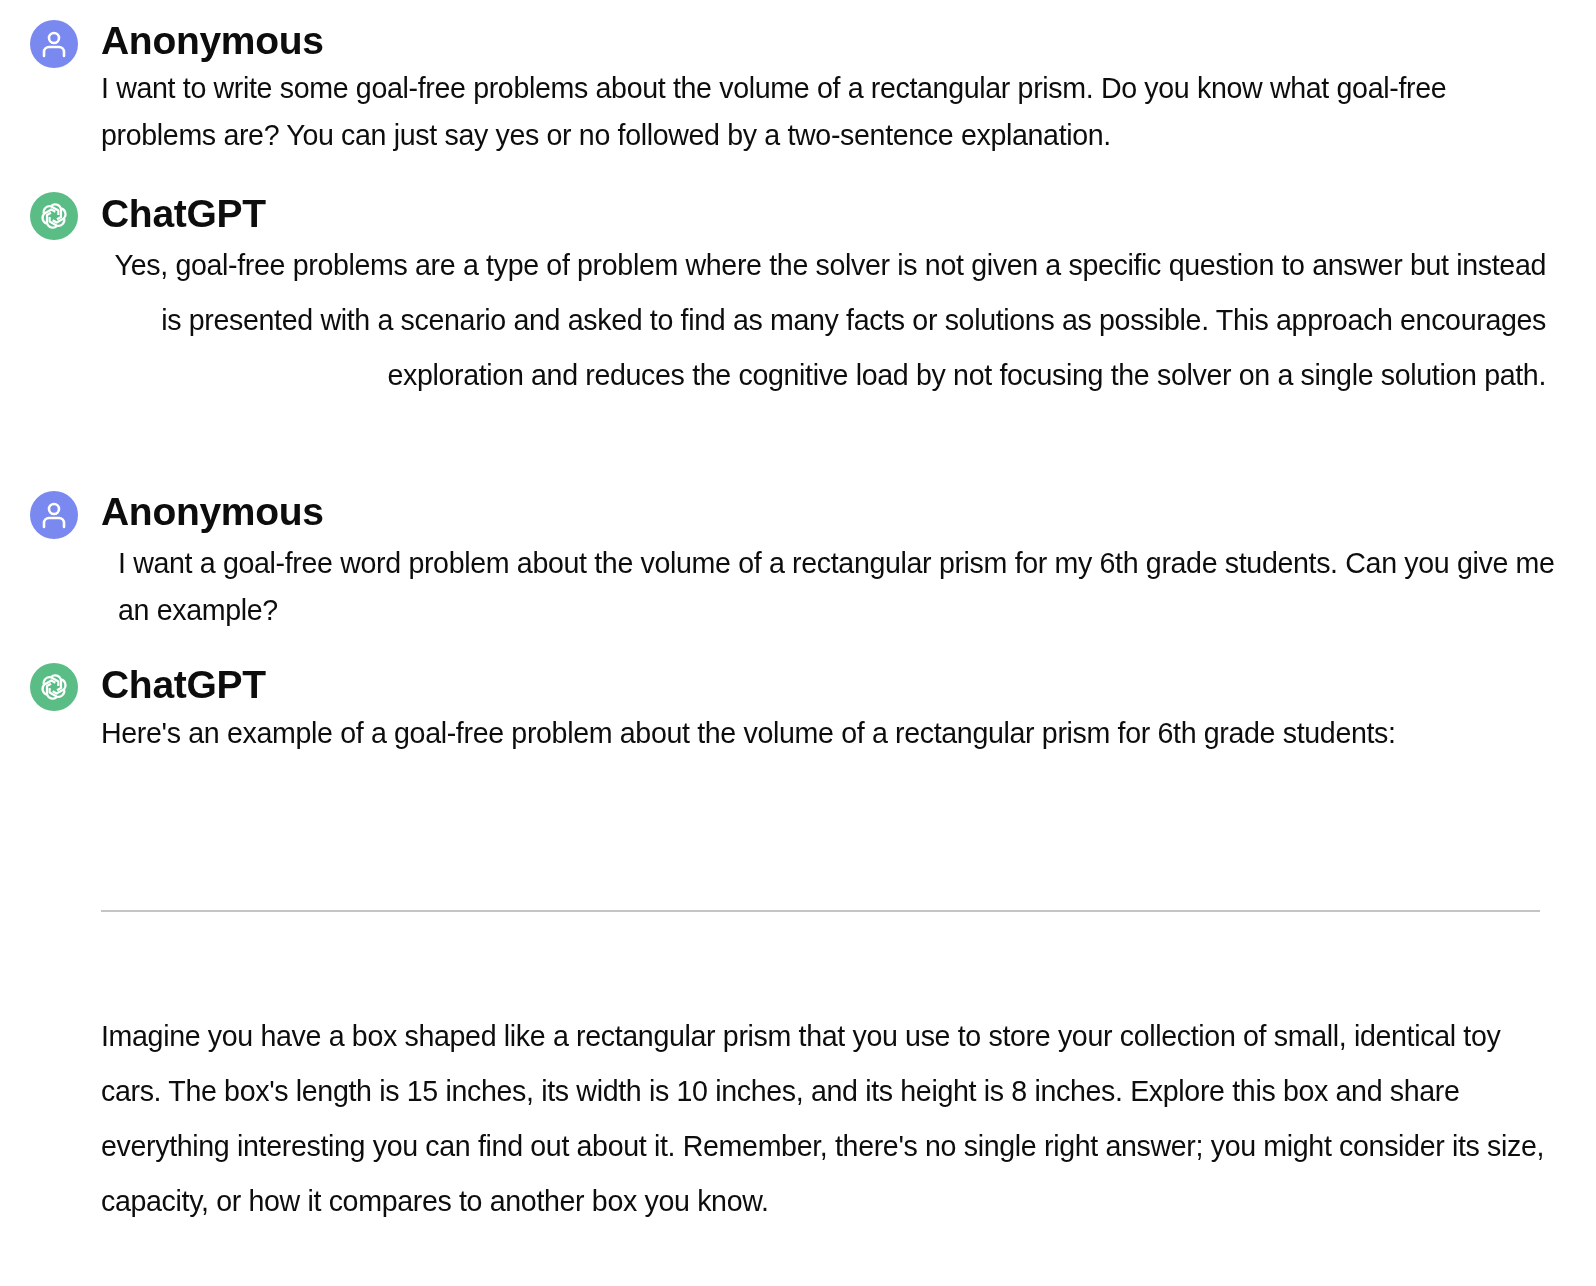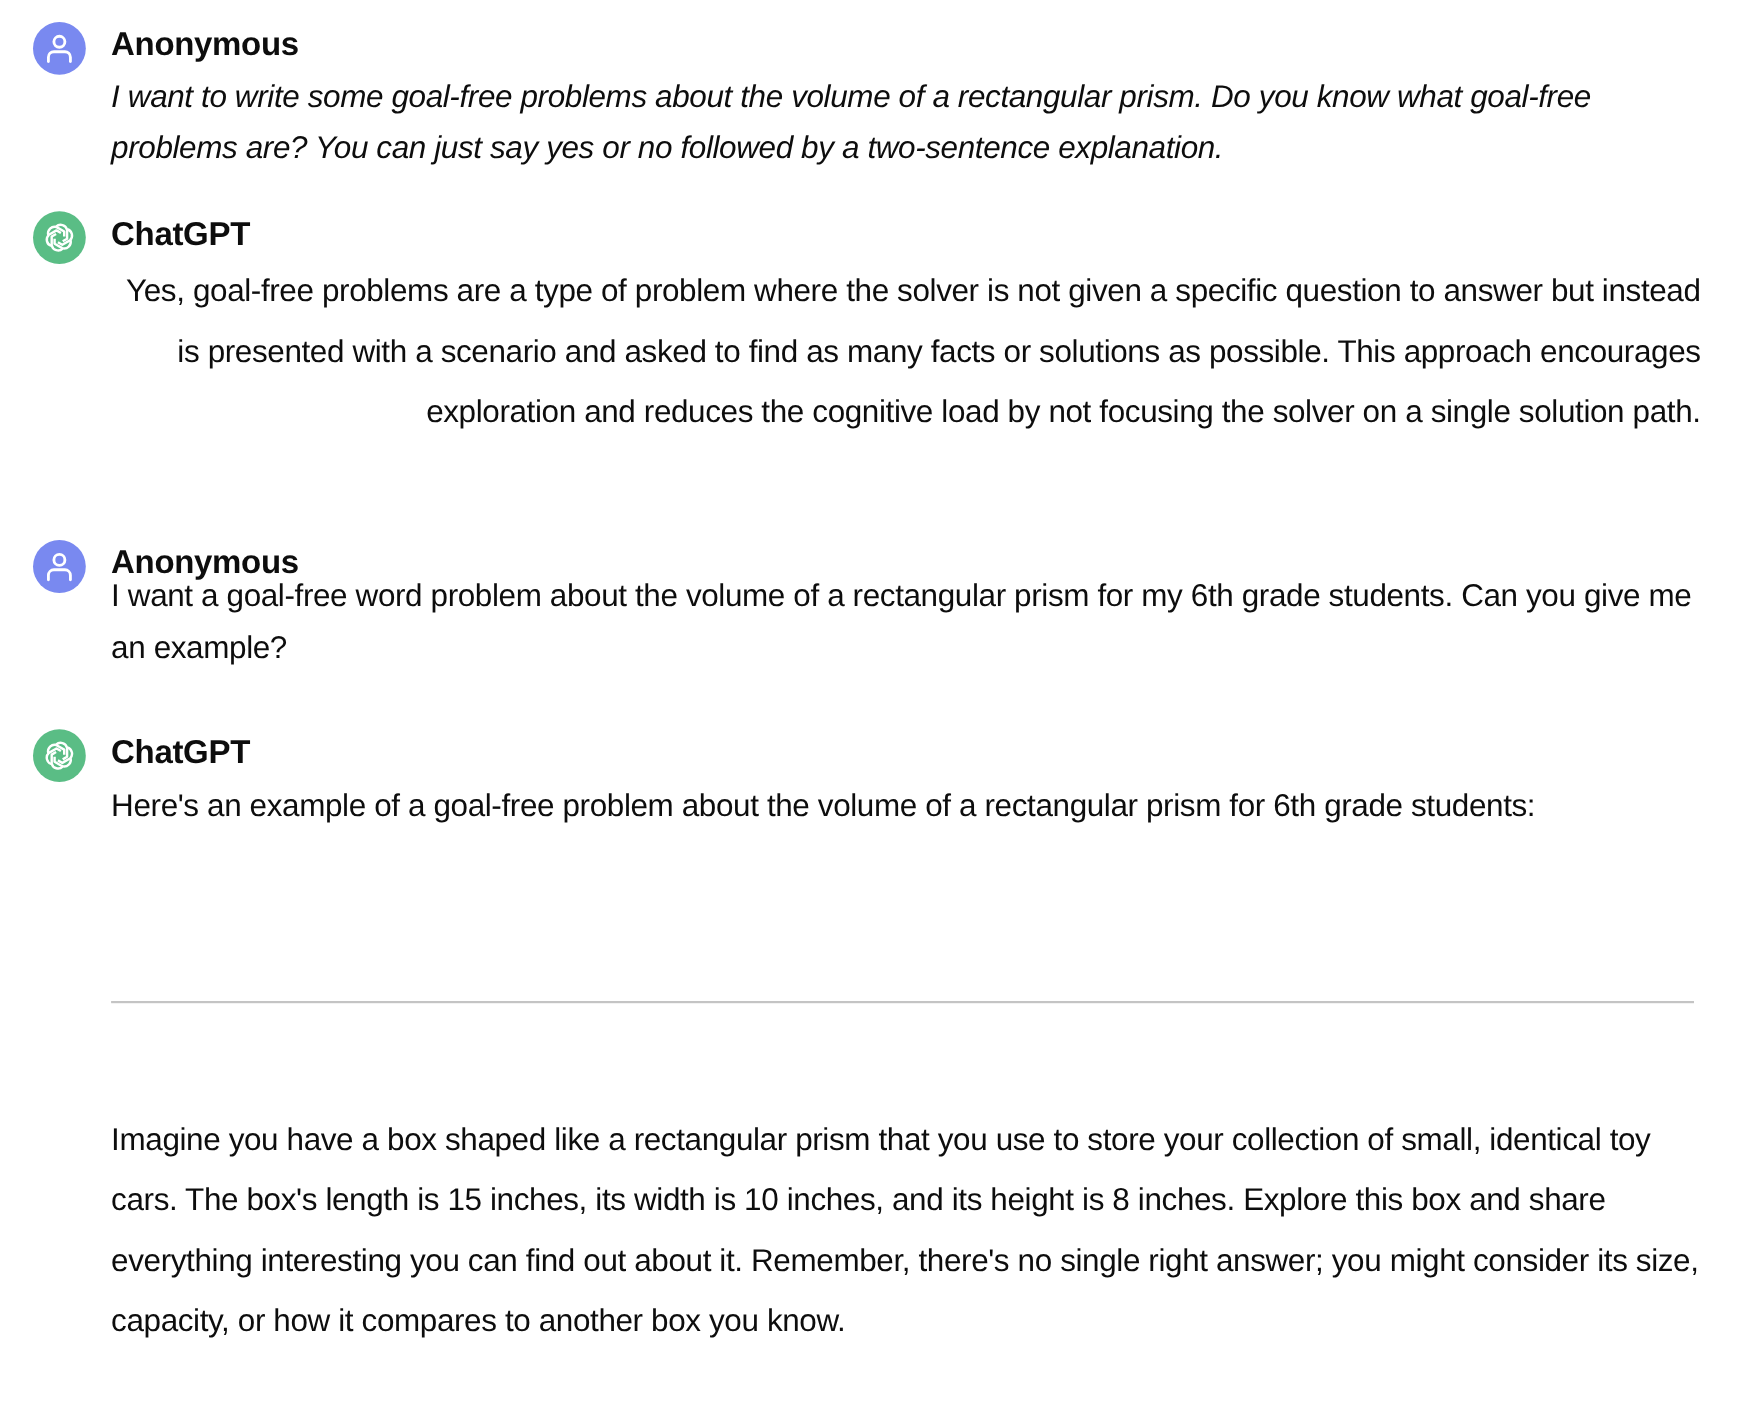--- a/index.html
+++ b/index.html
@@ -30,21 +30,21 @@
       align-items: center;
       justify-content: center;
     }
     .avatar.user { background: #7989f0; }
     .avatar.assistant { background: #5abd85; }
     .avatar svg { display: block; }
     .author {
       position: absolute;
       left: 101px;
       font-weight: 700;
-      font-size: 30px;
+      font-size: 39px;
       line-height: 40px;
       letter-spacing: -0.3px;
       color: #0d0d0d;
       white-space: nowrap;
     }
     .body-text {
       position: absolute;
       left: 101px;
       width: 1445px;
       font-size: 28.6px;
@@ -69,21 +69,21 @@
 <body>
 
 <div class="message" style="top:0;">
   <div class="avatar user" style="top:20px;">
     <svg width="26" height="28" viewBox="0 0 26 28" fill="none" stroke="#ffffff" stroke-width="2.6" stroke-linecap="round">
       <circle cx="13" cy="8" r="5"></circle>
       <path d="M3 26 V22 a5 5 0 0 1 5-5 h10 a5 5 0 0 1 5 5 V26"></path>
     </svg>
   </div>
   <div class="author" style="top:21px;">Anonymous</div>
-  <p class="body-text user" style="top:65px;font-style:italic;">I want to write some goal-free problems about the volume of a rectangular prism. Do you know what goal-free problems are? You can just say yes or no followed by a two-sentence explanation.</p>
+  <p class="body-text user" style="top:65px;">I want to write some goal-free problems about the volume of a rectangular prism. Do you know what goal-free problems are? You can just say yes or no followed by a two-sentence explanation.</p>
 </div>
 
 <div class="message" style="top:0;">
   <div class="avatar assistant" style="top:192px;">
     <svg width="32" height="32" viewBox="0 0 32 32" fill="none" stroke="#ffffff" stroke-width="2.2" stroke-linejoin="round">
       <g transform="translate(16 16)">
         <path d="M-3 -10 a6 6 0 0 1 10 3 v8 l-4 2.3"></path>
         <path d="M-3 -10 a6 6 0 0 1 10 3 v8 l-4 2.3" transform="rotate(60)"></path>
         <path d="M-3 -10 a6 6 0 0 1 10 3 v8 l-4 2.3" transform="rotate(120)"></path>
         <path d="M-3 -10 a6 6 0 0 1 10 3 v8 l-4 2.3" transform="rotate(180)"></path>
@@ -97,21 +97,21 @@
 </div>
 
 <div class="message" style="top:0;">
   <div class="avatar user" style="top:491px;">
     <svg width="26" height="28" viewBox="0 0 26 28" fill="none" stroke="#ffffff" stroke-width="2.6" stroke-linecap="round">
       <circle cx="13" cy="8" r="5"></circle>
       <path d="M3 26 V22 a5 5 0 0 1 5-5 h10 a5 5 0 0 1 5 5 V26"></path>
     </svg>
   </div>
   <div class="author" style="top:492px;">Anonymous</div>
-  <p class="body-text user" style="top:519px;">I want a goal-free word problem about the volume of a rectangular prism for my 6th grade students. Can you give me an example?</p>
+  <p class="body-text user" style="top:540px;margin-left:17px;">I want a goal-free word problem about the volume of a rectangular prism for my 6th grade students. Can you give me an example?</p>
 </div>
 
 <div class="message" style="top:0;">
   <div class="avatar assistant" style="top:663px;">
     <svg width="32" height="32" viewBox="0 0 32 32" fill="none" stroke="#ffffff" stroke-width="2.2" stroke-linejoin="round">
       <g transform="translate(16 16)">
         <path d="M-3 -10 a6 6 0 0 1 10 3 v8 l-4 2.3"></path>
         <path d="M-3 -10 a6 6 0 0 1 10 3 v8 l-4 2.3" transform="rotate(60)"></path>
         <path d="M-3 -10 a6 6 0 0 1 10 3 v8 l-4 2.3" transform="rotate(120)"></path>
         <path d="M-3 -10 a6 6 0 0 1 10 3 v8 l-4 2.3" transform="rotate(180)"></path>

